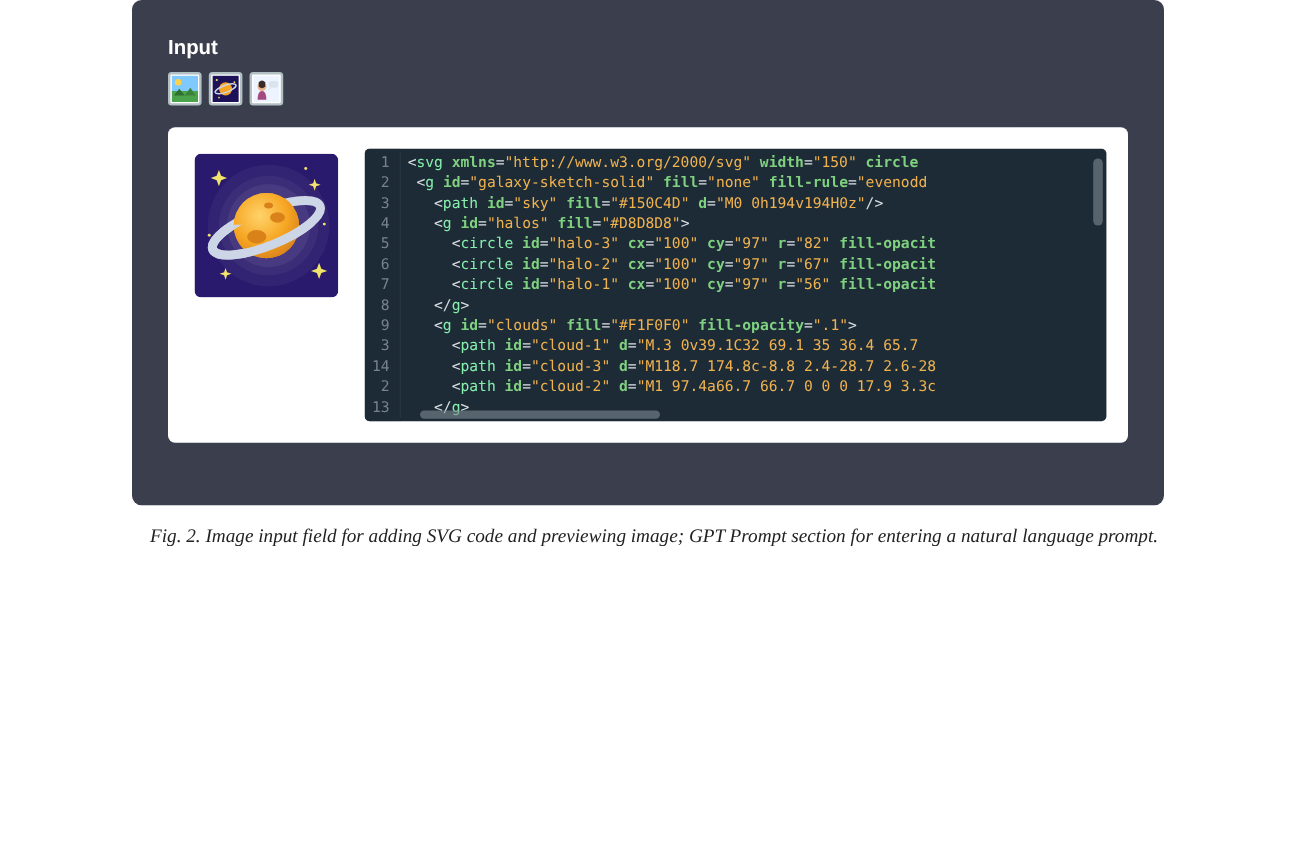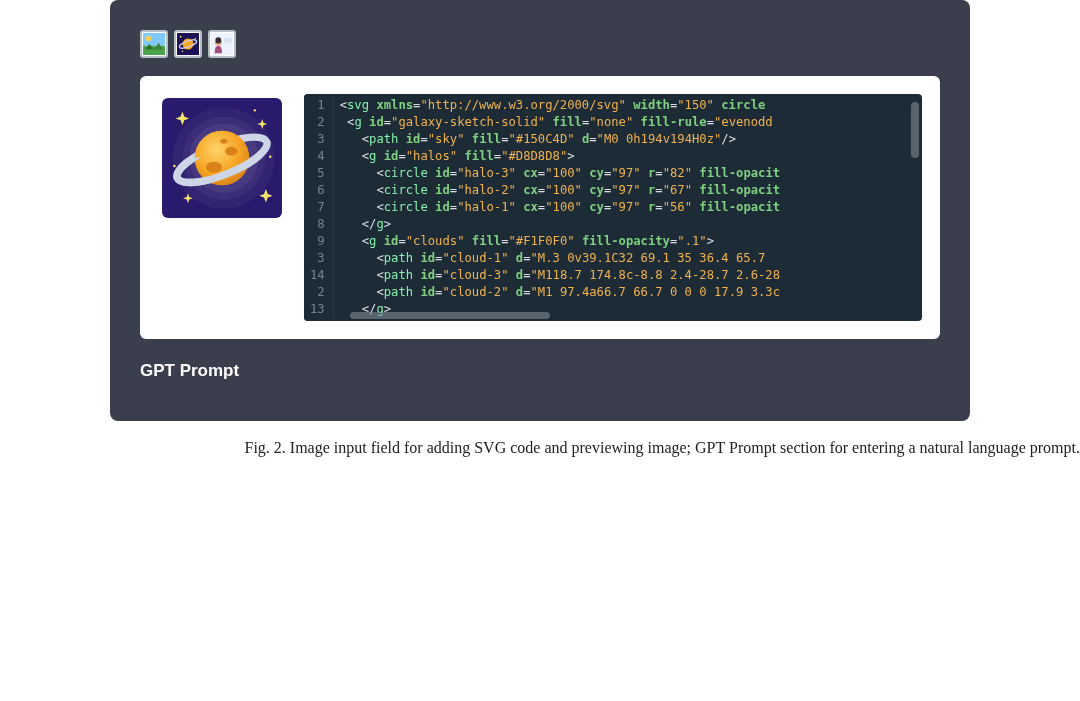--- a/index.html
+++ b/index.html
@@ -23,27 +23,28 @@
   .t-attr { color: #7fd17f; font-weight: bold; } 
   .t-punc { color: #d9dee2; }
   .t-str { color: #f0b24f; }
   .vscroll-thumb { position:absolute; right:3px; top:8px; width:8px; height:56px; background:#7e8a93; border-radius:4px; opacity:.6; }
   .hscroll-thumb { position:absolute; left:46px; bottom:2px; width:200px; height:7px; background:#7e8a93; border-radius:4px; opacity:.6; }
 
   .prompt-card { background: #fff; border-radius: 6px; padding: 16px 18px 18px; margin-top: 16px; }
   .prompt-text { width:100%; border: 2px solid #19a885; border-radius: 4px; min-height: 108px; padding: 10px 12px; font-size: 14.5px; color:#333; font-family: inherit; resize: both; }
   .gen-btn { width:100%; margin-top: 16px; background: #19a885; color:#fff; border:none; border-radius:4px; padding:14px 0; font-size:15.5px; font-weight:700; cursor:pointer; }
 
-  .caption { width: 1080px; text-align: right; font-family: Georgia, 'Times New Roman', serif; font-size: 16px; color:#222; padding: 18px 0 0 10px; }
+  .caption { width: 1080px; text-align: center; font-family: Georgia, 'Times New Roman', serif; font-size: 16px; color:#222; padding: 18px 0 0 10px; font-style: italic; }
 </style>
 </head>
 <body>
 
 <div class="app-panel">
 
+  <div class="section-label">Input</div>
 
   <div class="thumbs-row">
     <div class="thumb">
       <div class="thumb-inner">
         <svg viewBox="0 0 24 24" width="22" height="22">
           <rect x="0" y="0" width="24" height="14" fill="#7fc9ff"></rect>
           <circle cx="6" cy="6" r="3" fill="#ffd24a"></circle>
           <rect x="0" y="14" width="24" height="10" fill="#4aa34a"></rect>
           <path d="M2 18 L7 12 L12 18 Z" fill="#2f6f2f"></path>
           <path d="M12 18 L17 11 L22 18 Z" fill="#3a813a"></path>
@@ -150,18 +151,17 @@
             <div class="cl">     <span class="t-punc">&lt;</span><span class="t-tag">path</span> <span class="t-attr">id</span><span class="t-punc">=</span><span class="t-str">"cloud-2"</span> <span class="t-attr">d</span><span class="t-punc">=</span><span class="t-str">"M1 97.4a66.7 66.7 0 0 0 17.9 3.3c</span></div>
             <div class="cl">   <span class="t-punc">&lt;/</span><span class="t-tag">g</span><span class="t-punc">&gt;</span></div>
           </div>
       </div>
       <div class="vscroll-thumb"></div>
       <div class="hscroll-thumb"></div>
     </div>
   </div>
 
   <div style="height:22px"></div>
-  <div class="section-label">GPT Prompt</div>
 
 
 </div>
 
 <div class="caption">Fig. 2.  Image input field for adding SVG code and previewing image; GPT Prompt section for entering a natural language prompt.</div>
 
 </body></html>

